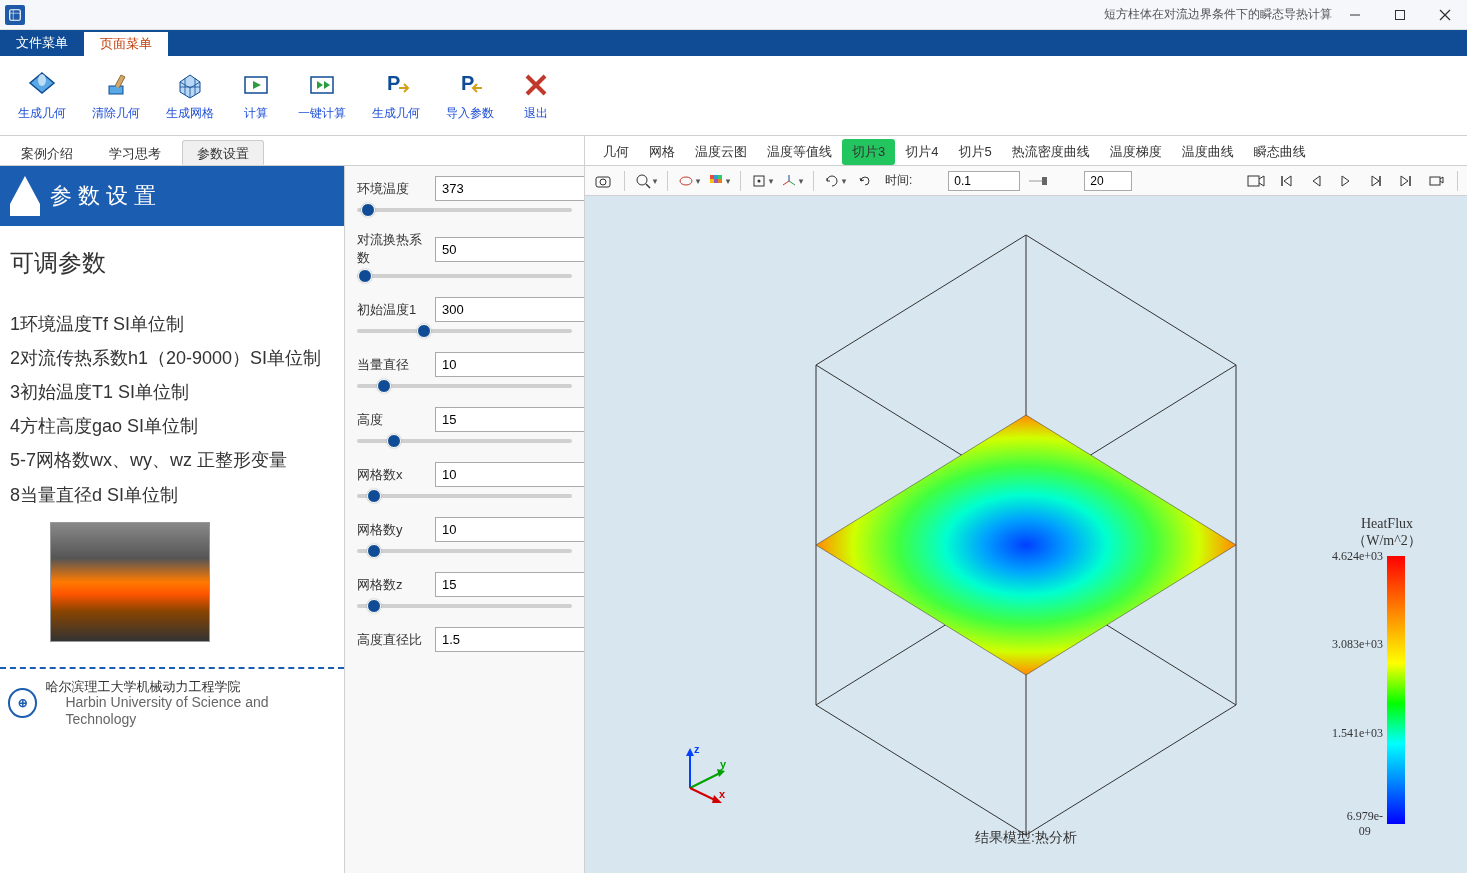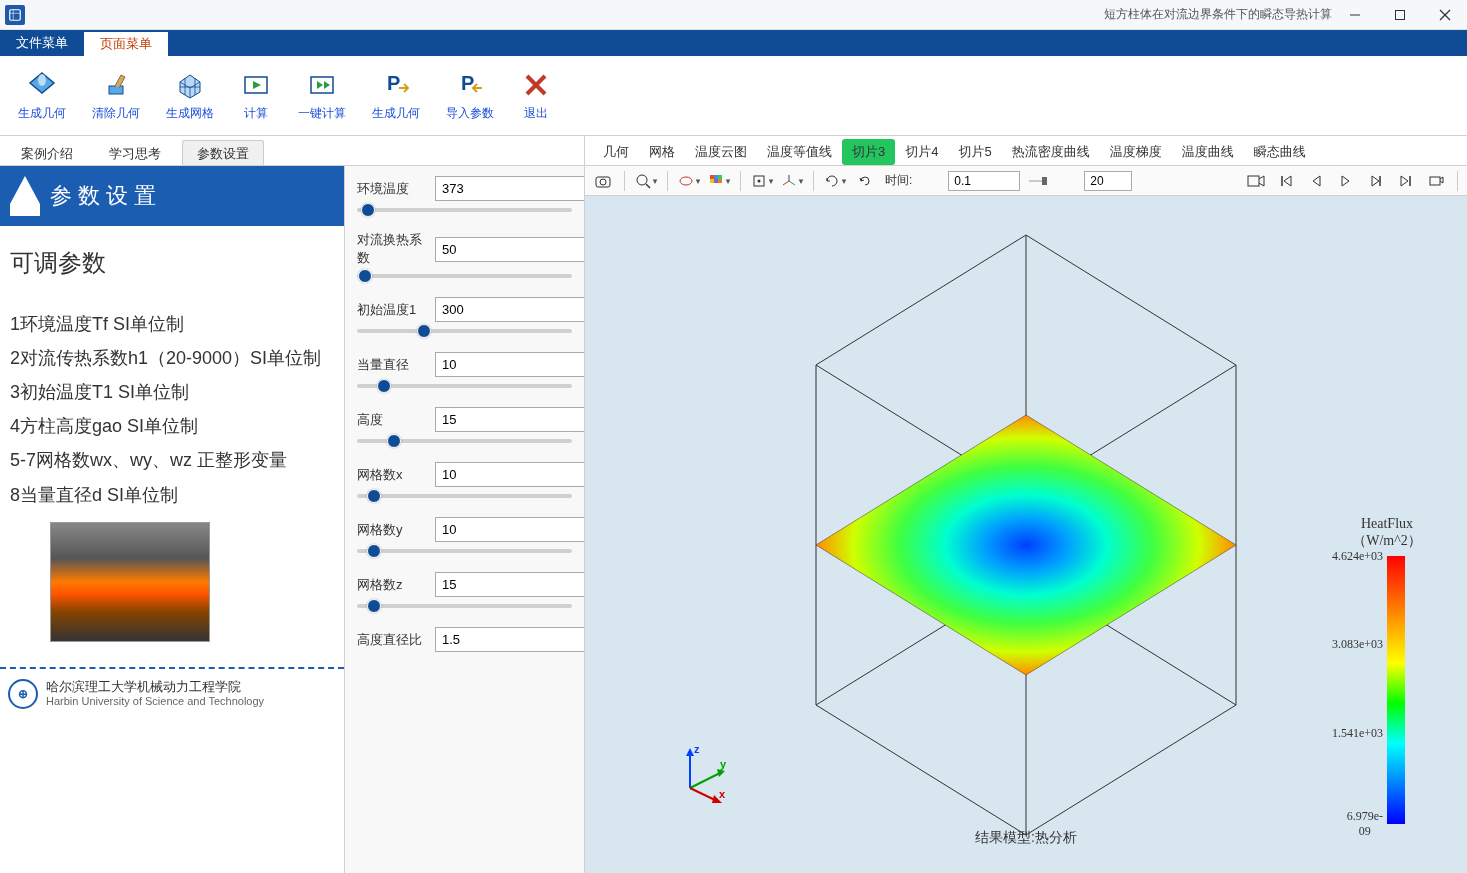--- a/index.html
+++ b/index.html
@@ -41,21 +41,21 @@
     .banner { background: #1b5db0; color: #fff; display: flex; align-items: center; height: 60px; padding: 0 10px; gap: 10px;}
     .banner-icon { width: 30px; height: 40px; background: #fff; clip-path: polygon(50% 0, 100% 70%, 100% 100%, 0 100%, 0 70%); }
     .banner-title { font-size: 22px; letter-spacing: 6px; }
     .info-body { padding: 15px 10px; font-size: 18px; line-height: 1.9; font-family: SimSun, serif;}
     .info-h { font-size: 24px; margin-bottom: 20px; font-family: SimSun, serif;}
     .info-img { margin-top: 10px; width: 160px; height: 120px; background: linear-gradient(180deg,#888 0%, #555 30%, #ff7a00 50%, #ff5500 60%, #884400 75%, #333 100%); border: 1px solid #999; margin-left: 40px;}
     .footer-line { border-top: 2px dashed #1b5db0; margin: 10px 0; }
     .footer-brand { display: flex; align-items: center; gap: 8px; padding: 0 8px 8px 8px;}
     .brand-logo { width: 30px; height: 30px; border: 2px solid #1b5db0; border-radius: 50%; display:flex; align-items:center; justify-content:center; color:#1b5db0; font-weight:bold;}
     .brand-text { font-size: 13px; font-family: SimSun, serif; line-height: 1.2;}
-    .brand-text .en { font-size: 11px; color: #666; font-family: Arial;}
+    .brand-text .en { font-size: 14px; color: #666; font-family: Arial; margin-left: 20px;}
     
     
     .param-row { margin-bottom: 16px; }
     .param-top { display: flex; align-items: center; gap: 6px; }
     .param-label { width: 72px; font-size: 13px; color: #333; text-align: left; flex-shrink:0;}
     .param-input { flex: 1; border: 1px solid #aaa; padding: 4px 6px; font-size: 13px; background:#fff; }
     .param-slider { width: 100%; margin-top: 6px; -webkit-appearance: none; height: 4px; background: #d0d0d0; border-radius: 2px; outline: none; }
     .param-slider::-webkit-slider-thumb { -webkit-appearance: none; width: 14px; height: 14px; background: #0f4c95; border-radius: 50%; cursor: pointer; border: 1px solid #fff; box-shadow: 0 0 2px rgba(0,0,0,0.3);}
     
     

